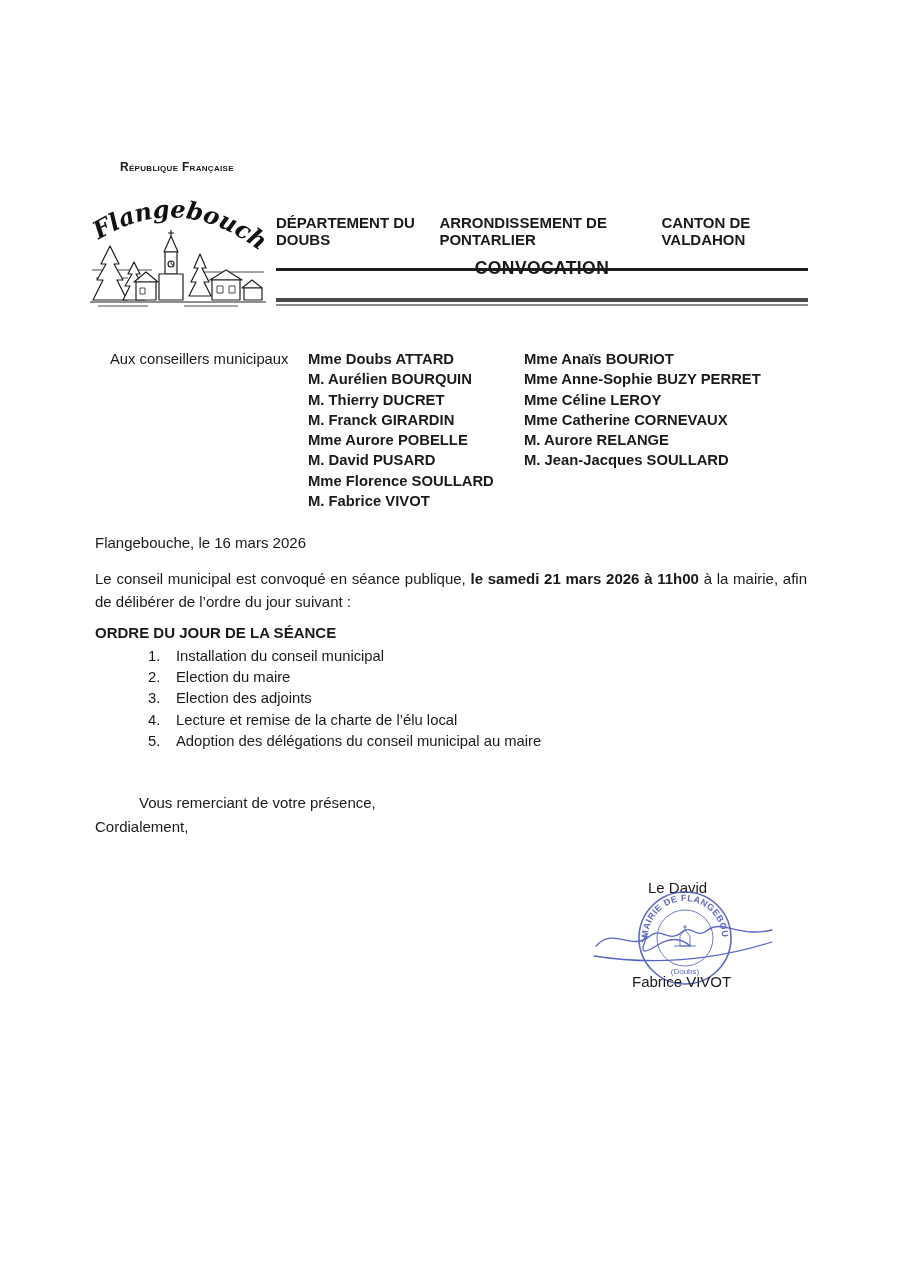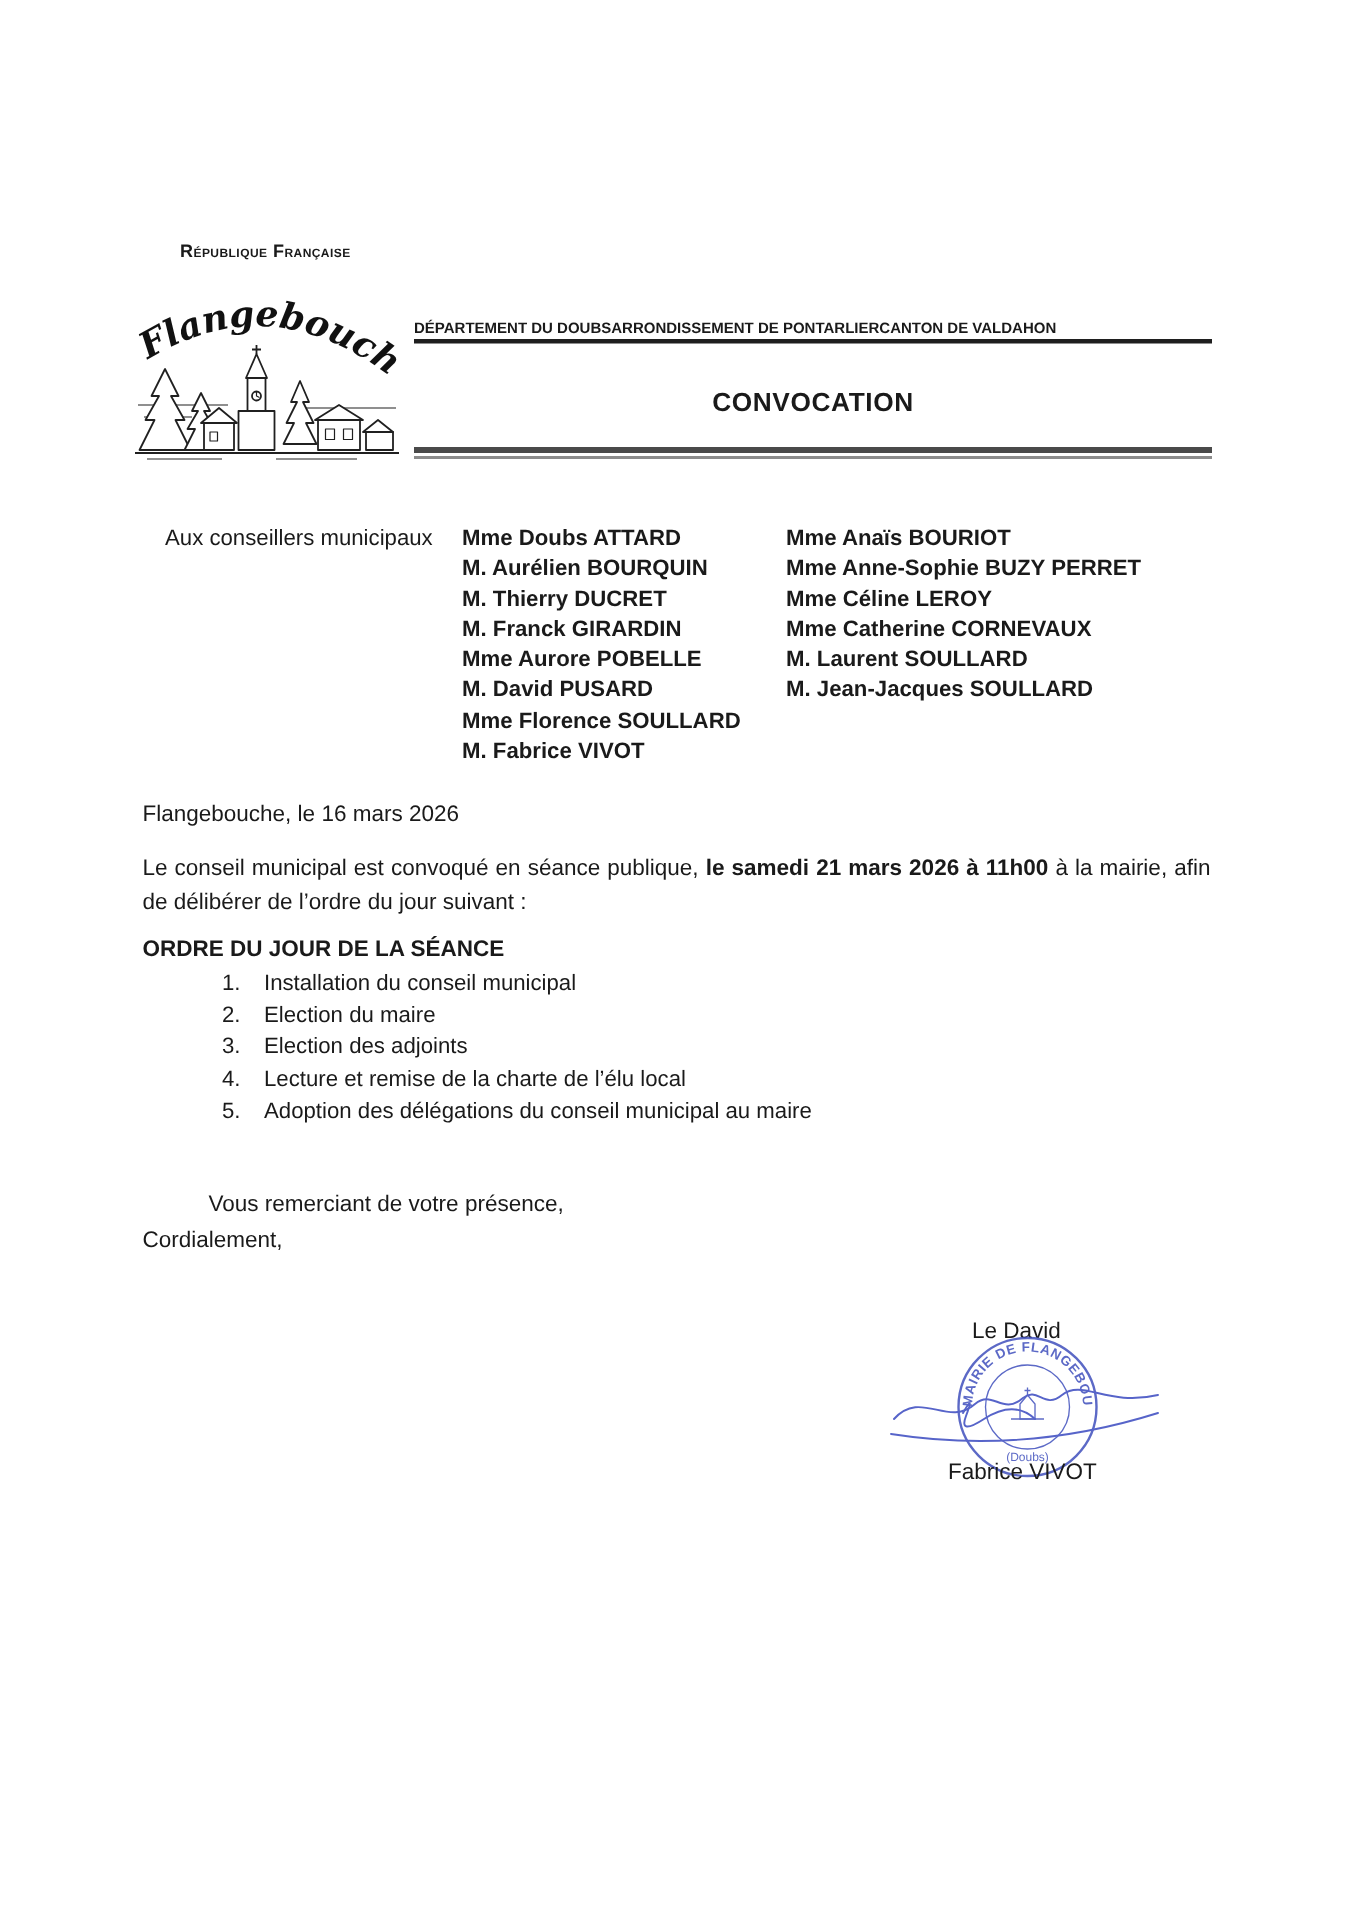--- a/index.html
+++ b/index.html
@@ -24,24 +24,24 @@
     font-weight: bold;
     font-variant: small-caps;
     letter-spacing: 0.3px;
   }
 
   .logo-box { left: 88px; top: 190px; width: 180px; height: 140px; }
 
   .admin-row {
     left: 276px; top: 214px; width: 532px;
     display: flex;
-    justify-content: flex-start;
-    font-size: 10px;
-    font-weight: bold;
-    padding-bottom: 1px;
+    justify-content: center;
+    font-size: 15px;
+    font-weight: bold;
+    padding-bottom: 20px;
     border-bottom: 3px solid #1f1f1f;
   }
 
   .convocation-title {
     left: 276px; top: 258px; width: 532px;
     text-align: center;
     font-size: 17.5px;
     font-weight: bold;
     letter-spacing: 0.4px;
   }
@@ -168,21 +168,21 @@
     <div>M. David PUSARD</div>
     <div>Mme Florence SOULLARD</div>
     <div>M. Fabrice VIVOT</div>
   </div>
 
   <div class="abs names-col c2">
     <div>Mme Anaïs BOURIOT</div>
     <div>Mme Anne-Sophie BUZY PERRET</div>
     <div>Mme Céline LEROY</div>
     <div>Mme Catherine CORNEVAUX</div>
-    <div>M. Laurent SOULLARD</div>
+    <div>M. Aurore RELANGE</div>
     <div>M. Jean-Jacques SOULLARD</div>
   </div>
 
   <div class="abs dateline">Flangebouche, le 16 mars 2026</div>
 
   <div class="abs intro"><span>Le conseil municipal est convoqué en séance publique, </span><b>le samedi 21 mars 2026 à 11h00</b><span> à la mairie, afin de délibérer de l’ordre du jour suivant :</span></div>
 
   <div class="abs agenda-title">ORDRE DU JOUR DE LA SÉANCE</div>
 
   <div class="abs agenda-list">

